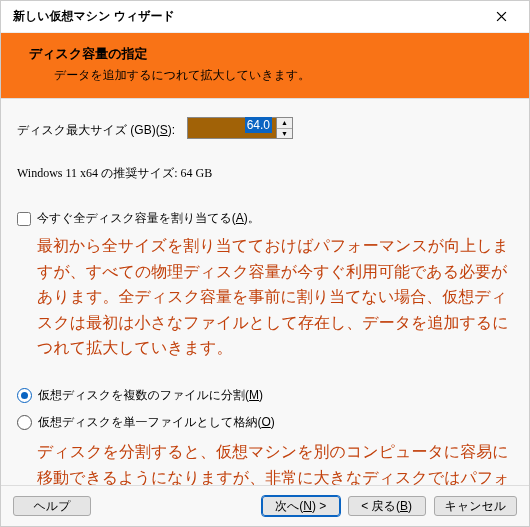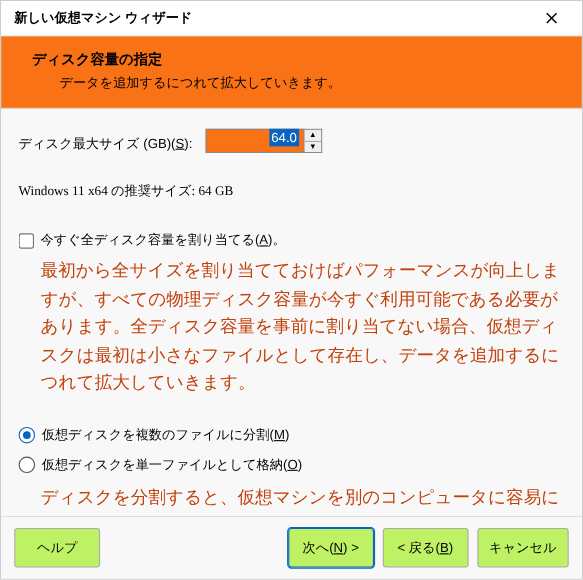--- a/index.html
+++ b/index.html
@@ -54,21 +54,21 @@
     align-items: stretch;
     margin-left: 4px;
   }
   .size-input {
     width: 90px;
     height: 22px;
     border: 1px solid #888;
     text-align: right;
     padding: 0 4px;
     font-size: 12px;
-    background: #f97316;
+    background: #a16207;
   }
   .size-input .seltext {
     background: #0a64c2;
     color: #fff;
     padding: 1px 2px;
   }
   .spin {
     display: flex;
     flex-direction: column;
     border: 1px solid #888;
@@ -122,23 +122,23 @@
     display: flex;
     align-items: center;
     padding: 10px 12px;
     border-top: 1px solid #ddd;
     gap: 8px;
     background: #f8f8f8;
   }
   .footer .spacer { flex: 1; }
   .btn {
     min-width: 78px;
-    height: 36px;
+    height: 20px;
     border: 1px solid #aaa;
-    background: #bef264;
+    background: #e5e5e5;
     border-radius: 3px;
     font-size: 12px;
     cursor: pointer;
     padding: 0 10px;
     display: inline-flex;
     align-items: center;
     justify-content: center;
   }
   .btn.primary {
     border: 1px solid #0a64c2;

